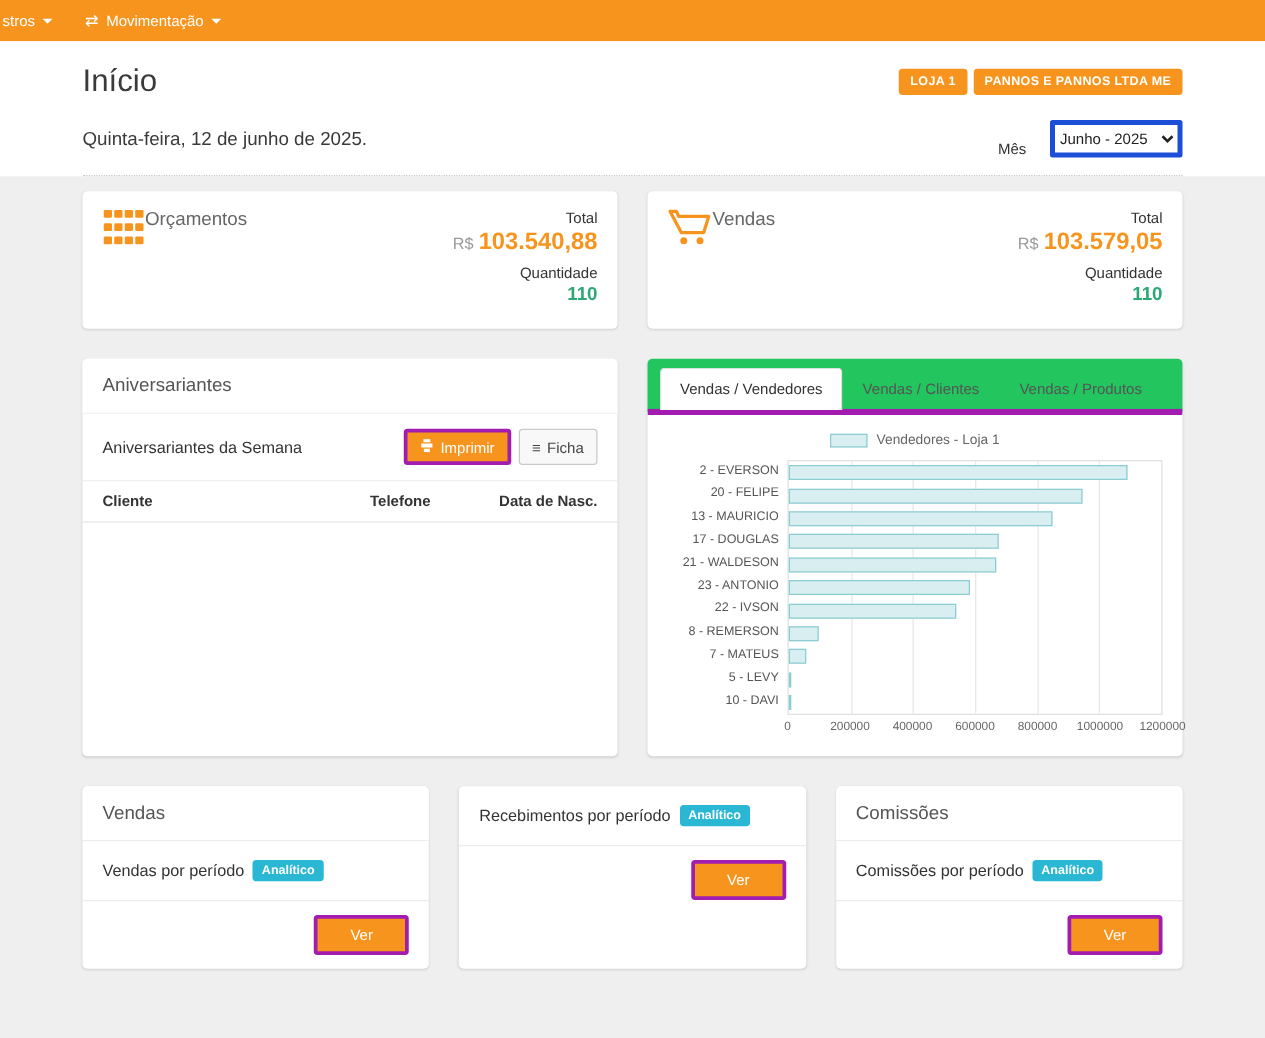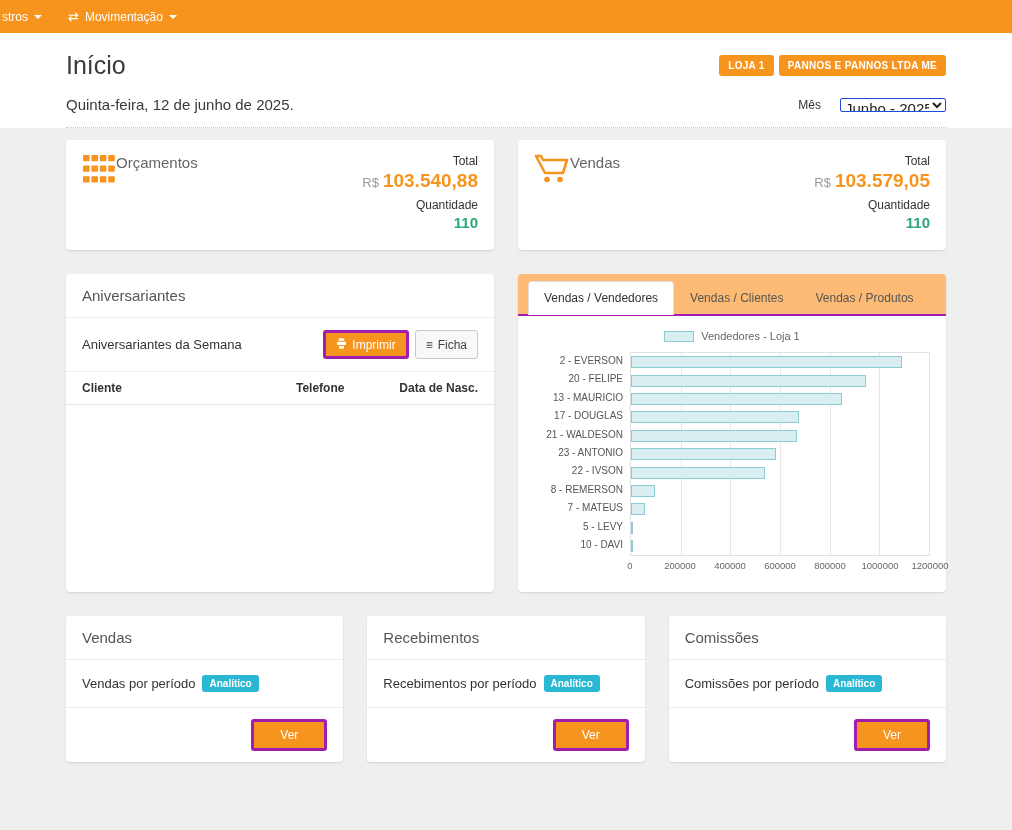--- a/index.html
+++ b/index.html
@@ -40,22 +40,22 @@
   .badges { display: flex; gap: 5px; }
   .badge-orange {
     background: var(--accent, #f7941e); color: #fff; font-size: 10px; font-weight: bold;
     padding: 5px 9px; border-radius: 3px; letter-spacing: .3px; border: none; cursor: pointer;
     font-family: inherit;
   }
   .date-row { display: flex; justify-content: space-between; align-items: center; margin-top: 16px; }
   .date-text { font-size: 15px; color: #3a3a3a; }
   .month-picker { display: flex; align-items: flex-end; gap: 19px; font-size: 12px; color: #333; }
   .month-picker select {
-    font-family: inherit; font-size: 15px; width: 106px; height: 14px;
-    border: 1px solid #1d4ed8; border-radius: 2px; background: #fff; color: #222;
+    font-family: inherit; font-size: 12px; width: 106px; height: 30px;
+    border: 4px solid #1d4ed8; border-radius: 2px; background: #fff; color: #222;
   }
   .dotted-divider { border-bottom: 1px dotted #c9c9c9; margin-top: 14px; }
 
   
   .content { padding: 10px 66px 60px; }
   .card {
     background: #fff; border-radius: 4px;
     box-shadow: 0 1px 2px rgba(0,0,0,.12);
   }
   .row { display: flex; gap: 24px; }
@@ -108,22 +108,22 @@
     display: grid; grid-template-columns: 1fr 82px 100px;
     background: var(--row-highlight, #e79b4e); color: #fff; font-weight: bold; font-size: 11px;
     padding: 7px 16px 7px 8px; cursor: pointer; align-items: center;
   }
   .cell-cliente { overflow: hidden; white-space: nowrap; text-overflow: ellipsis; }
   .cell-right { text-align: right; }
 
   
   .chart-card { display: flex; flex-direction: column; }
   .tabs {
-    display: flex; padding: 7px 10px 0; background: #fdba74;
-    border-bottom: 2px solid #a21caf; border-radius: 4px 4px 0 0;
+    display: flex; padding: 7px 10px 0; background: #22c55e;
+    border-bottom: 5px solid #a21caf; border-radius: 4px 4px 0 0;
   }
   .tab {
     padding: 9px 15px; font-size: 12px; color: #555; cursor: pointer; margin-bottom: -1px;
     border: 1px solid transparent; border-radius: 4px 4px 0 0;
   }
   .tab.active { background: #fff; border-color: #ddd; border-bottom-color: #fff; color: #333; }
   .chart-body { padding: 14px 16px 10px; }
   .legend { display: flex; justify-content: center; align-items: center; gap: 7px; margin-bottom: 10px; }
   .legend-swatch { width: 30px; height: 11px; background: var(--bar-fill); border: 1px solid var(--bar-border); }
   .legend-label { font-size: 11px; color: #666; }
@@ -357,21 +357,20 @@
       <div class="bottom-body">
         <span>Vendas por período</span>
         <span class="badge-cyan">Analítico</span>
       </div>
       <div class="bottom-footer">
         <button class="btn btn-orange btn-ver">Ver</button>
       </div>
     </div>
 
     <div class="card bottom-card">
-      <div class="card-header">Recebimentos</div>
       <div class="bottom-body">
         <span>Recebimentos por período</span>
         <span class="badge-cyan">Analítico</span>
       </div>
       <div class="bottom-footer">
         <button class="btn btn-orange btn-ver">Ver</button>
       </div>
     </div>
 
     <div class="card bottom-card">

